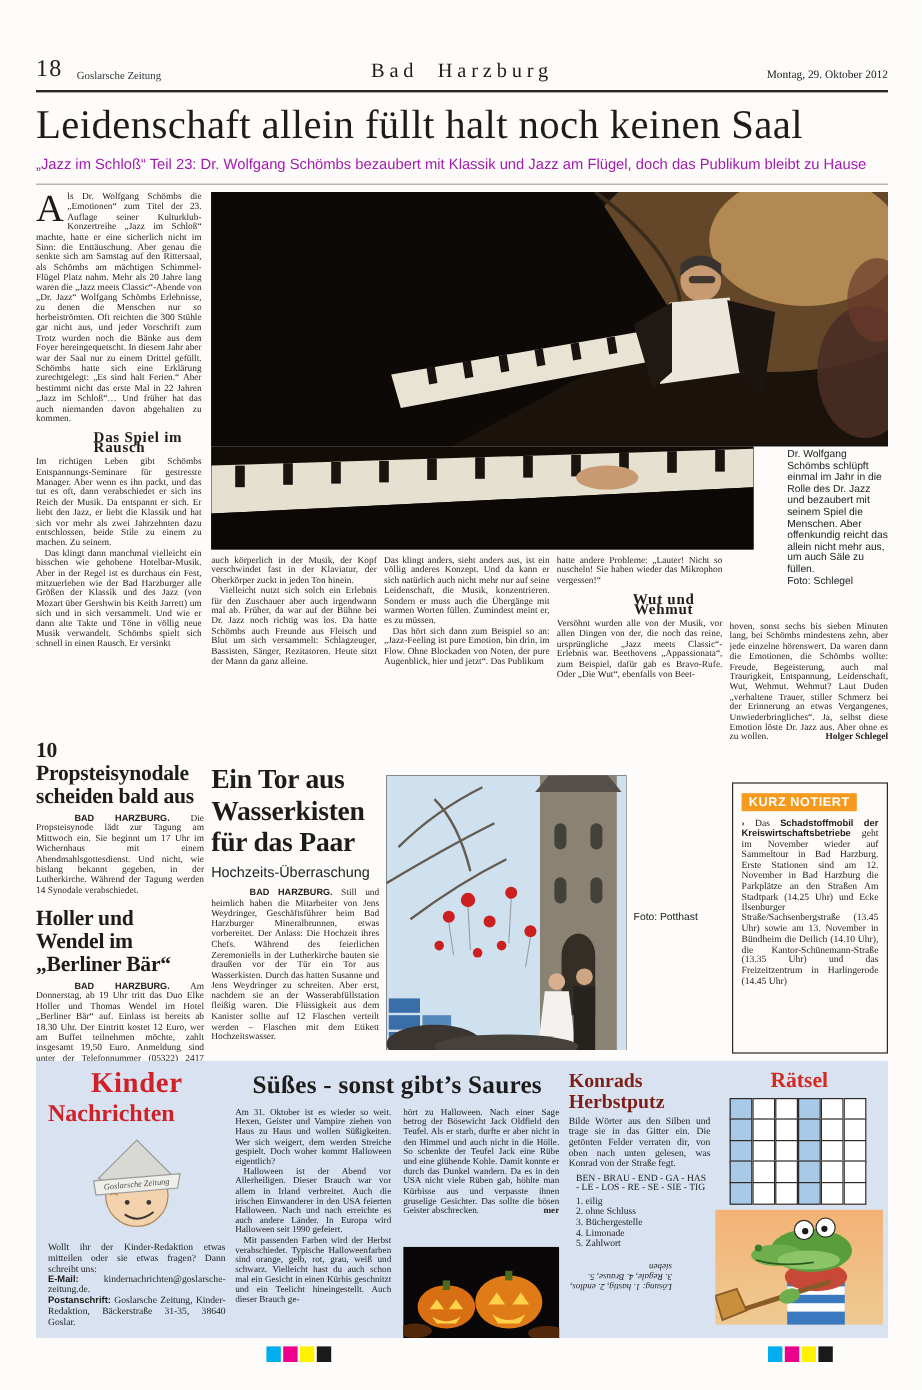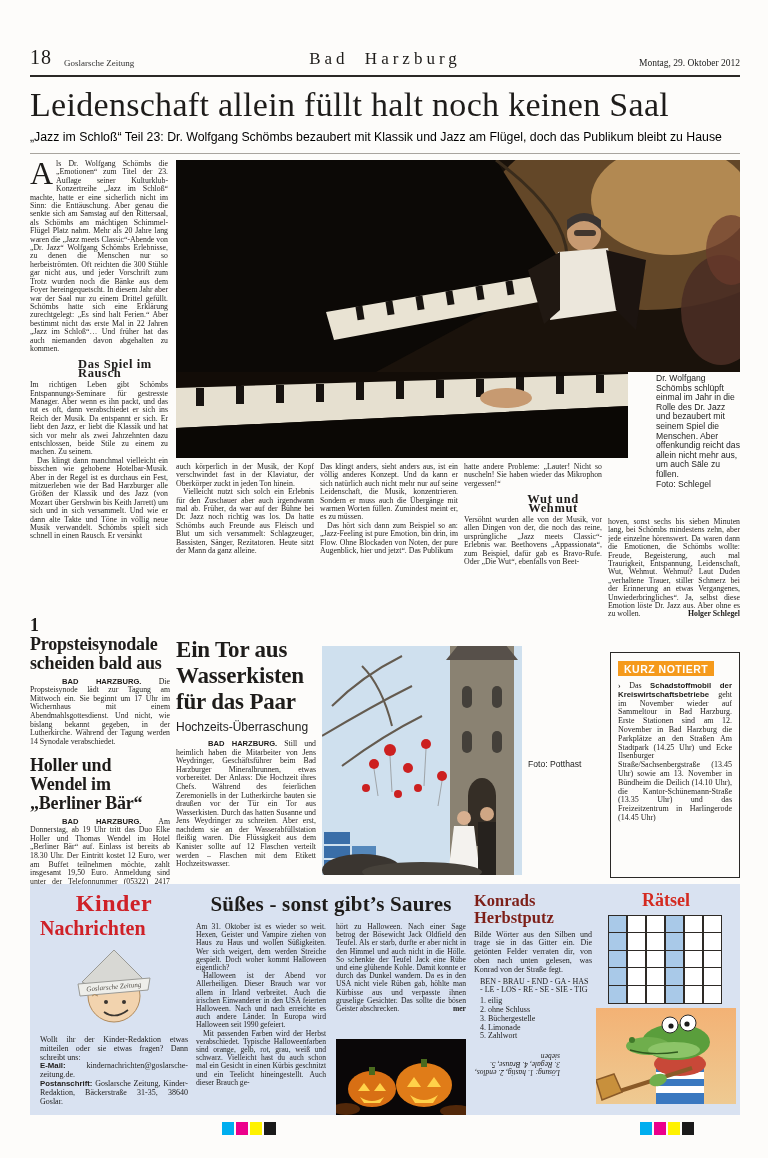--- a/index.html
+++ b/index.html
@@ -12,21 +12,21 @@
   .masthead { left:30px; top:44px; width:710px; height:33px; border-bottom:2px solid #2a2826; }
   .page-num { position:absolute; left:0; bottom:6px; font-size:20px; letter-spacing:1px; }
   .paper-name { position:absolute; left:34px; bottom:7px; font-size:9px; color:#333; }
   .section-title { position:absolute; left:0; right:0; bottom:6px; text-align:center;
                    font-size:17px; letter-spacing:4px; word-spacing:8px; }
   .issue-date { position:absolute; right:0; bottom:7px; font-size:9.5px; color:#222; }
 
   
   .lead-head { left:30px; top:86px; width:710px; }
   .lead-head h1 { font-weight:400; font-size:34px; letter-spacing:.3px; line-height:1.1; }
-  .lead-sub { margin-top:7px; font-family:"Liberation Sans",sans-serif; font-size:12.3px; color:#000000; }
+  .lead-sub { margin-top:7px; font-family:"Liberation Sans",sans-serif; font-size:12.3px; color:#a21caf; }
   .thin-rule { left:30px; top:153px; width:710px; border-top:1px solid #a8a49e; }
 
   
   .col { font-size:7.8px; line-height:8.4px; text-align:justify; overflow:hidden; }
   .col p { text-indent:7px; }
   .col p.noindent { text-indent:0; }
   .dropcap { float:left; font-size:32px; line-height:25px; padding:1px 3px 0 0; }
   .inhead { font-size:12.5px; font-weight:700; letter-spacing:.6px; padding:7px 0 4px 8px; text-align:left;margin-left:40px; }
   .byline { float:right; font-weight:700; font-family:"Liberation Serif",serif; }
 
@@ -176,21 +176,21 @@
     <p class="noindent">hatte andere Probleme: „Lauter! Nicht so nuscheln! Sie haben wieder das Mikrophon vergessen!“</p>
     <div class="inhead" style="text-align:center; padding-left:0;">Wut und Wehmut</div>
     <p class="noindent">Versöhnt wurden alle von der Musik, vor allen Dingen von der, die noch das reine, ursprüngliche „Jazz meets Classic“-Erlebnis war. Beethovens „Appassionata“, zum Beispiel, dafür gab es Bravo-Rufe. Oder „Die Wut“, ebenfalls von Beet-</p>
   </div>
   <div class="abs col" style="left:608px; top:518px; width:132px; height:124px;">
     <p class="noindent"><span>hoven, sonst sechs bis sieben Minuten lang, bei Schömbs mindestens zehn, aber jede einzelne hörenswert. Da waren dann die Emotionen, die Schömbs wollte: Freude, Begeisterung, auch mal Traurigkeit, Entspannung, Leidenschaft, Wut, Wehmut. Wehmut? Laut Duden „verhaltene Trauer, stiller Schmerz bei der Erinnerung an etwas Vergangenes, Unwiederbringliches“. Ja, selbst diese Emotion löste Dr. Jazz aus. Aber ohne es zu wollen.</span>
     <span class="byline">Holger Schlegel</span></p>
   </div>
 
   <div class="abs" style="left:30px; top:616px; width:140px;">
-    <div class="news-head">1 Propsteisynodale scheiden bald aus</div>
+    <div class="news-head">10 Propsteisynodale scheiden bald aus</div>
     <p class="news-body"><span class="city-lead">BAD HARZBURG.</span><span> Die Propsteisynode lädt zur Tagung am Mittwoch ein. Sie beginnt um 17 Uhr im Wichernhaus mit einem Abendmahlsgottesdienst. Und nicht, wie bislang bekannt gegeben, in der Lutherkirche. Während der Tagung werden 14 Synodale verabschiedet.</span></p>
   </div>
 
   <div class="abs" style="left:30px; top:756px; width:140px;">
     <div class="news-head">Holler und Wendel im „Berliner Bär“</div>
     <p class="news-body"><span class="city-lead">BAD HARZBURG.</span><span> Am Donnerstag, ab 19 Uhr tritt das Duo Elke Holler und Thomas Wendel im Hotel „Berliner Bär“ auf. Einlass ist bereits ab 18.30 Uhr. Der Eintritt kostet 12 Euro, wer am Buffet teilnehmen möchte, zahlt insgesamt 19,50 Euro. Anmeldung sind unter der Telefonnummer (05322) 2417 möglich.</span></p>
   </div>
 
   <div class="abs" style="left:176px; top:637px; width:140px; height:268px; overflow:hidden;">
     <div class="news-head-big">Ein Tor aus Wasserkisten für das Paar</div>

